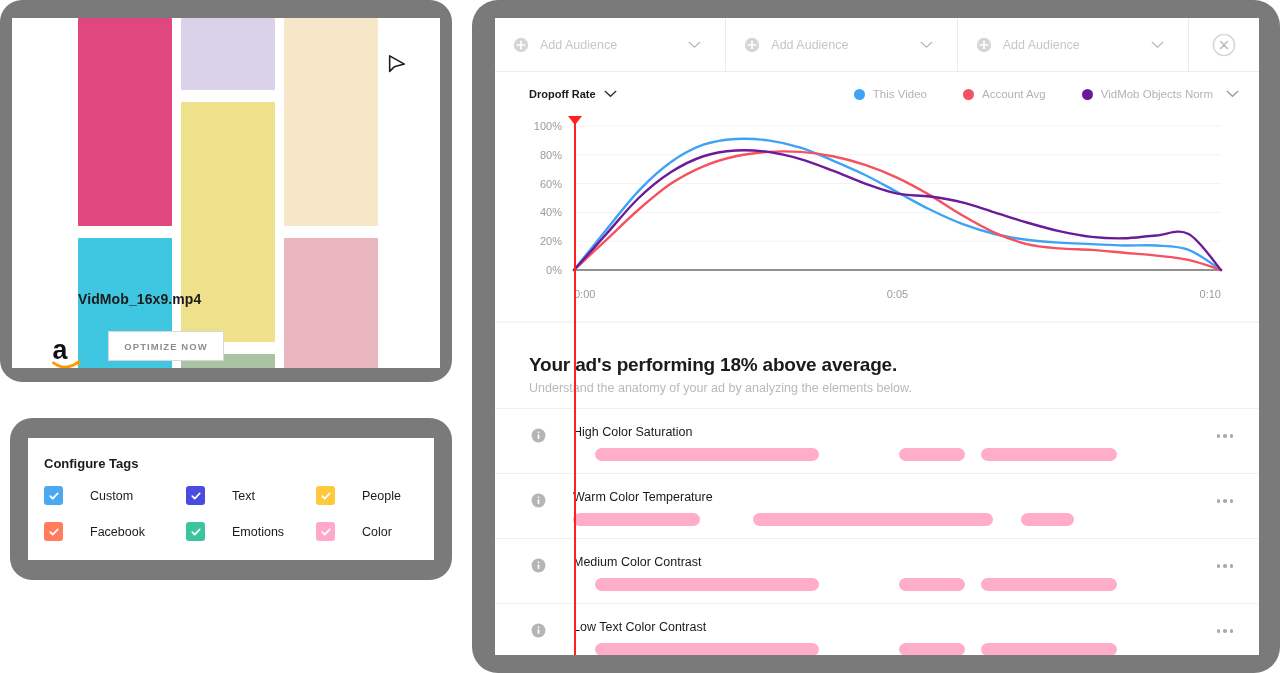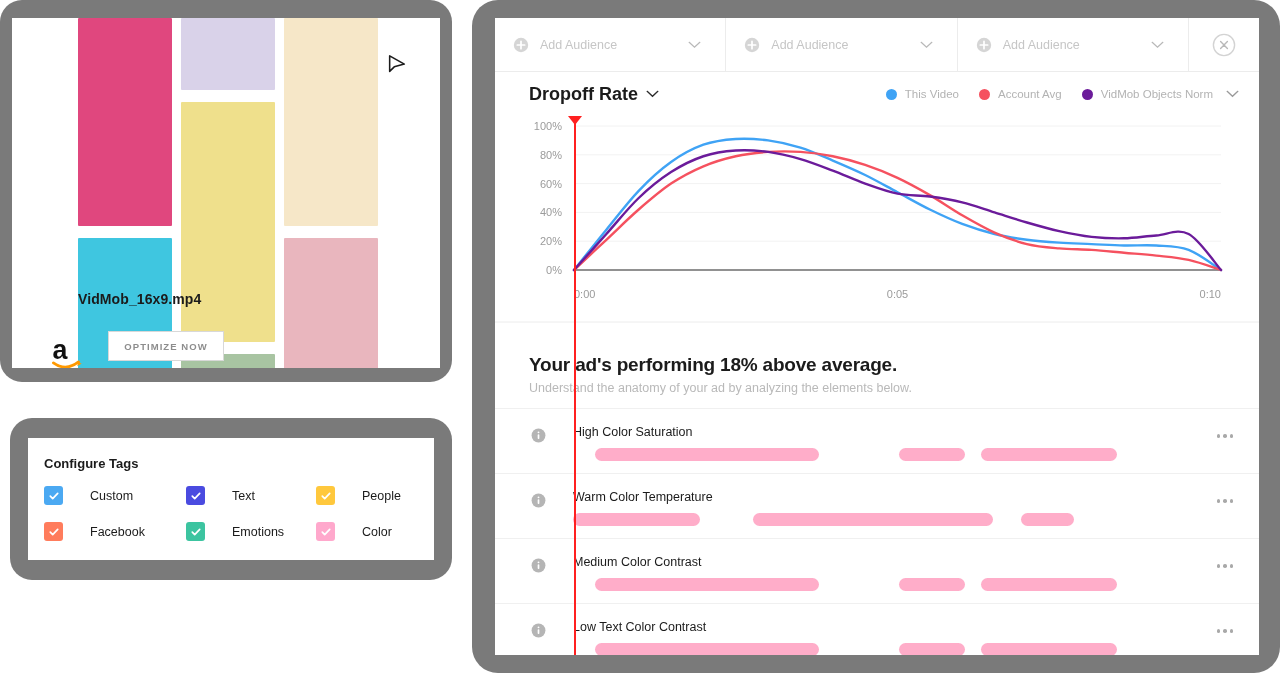--- a/index.html
+++ b/index.html
@@ -120,24 +120,24 @@
 
   
   .chart-head {
     position: absolute; left: 0; top: 54px;
     width: 764px; height: 44px;
     display: flex; align-items: center;
     padding: 0 20px 0 34px;
   }
   .metric-sel {
     display: flex; align-items: center; gap: 8px;
-    font-size: 18px; font-weight: 700; color: #1b1b1b;
+    font-size: 11px; font-weight: 700; color: #1b1b1b;
     cursor: pointer;
   }
-  .legend { margin-left: auto; display: flex; align-items: center; gap: 20px; }
+  .legend { margin-left: auto; display: flex; align-items: center; gap: 36px; }
   .leg-item { display: flex; align-items: center; gap: 8px; }
   .leg-dot { width: 11px; height: 11px; border-radius: 50%; flex: none; }
   .leg-label { font-size: 11.5px; color: #b3b3b3; white-space: nowrap; }
 
   
   .chart-wrap {
     position: absolute; left: 0; top: 100px;
     width: 764px; height: 205px;
   }
   .chart-wrap svg { display: block; }

